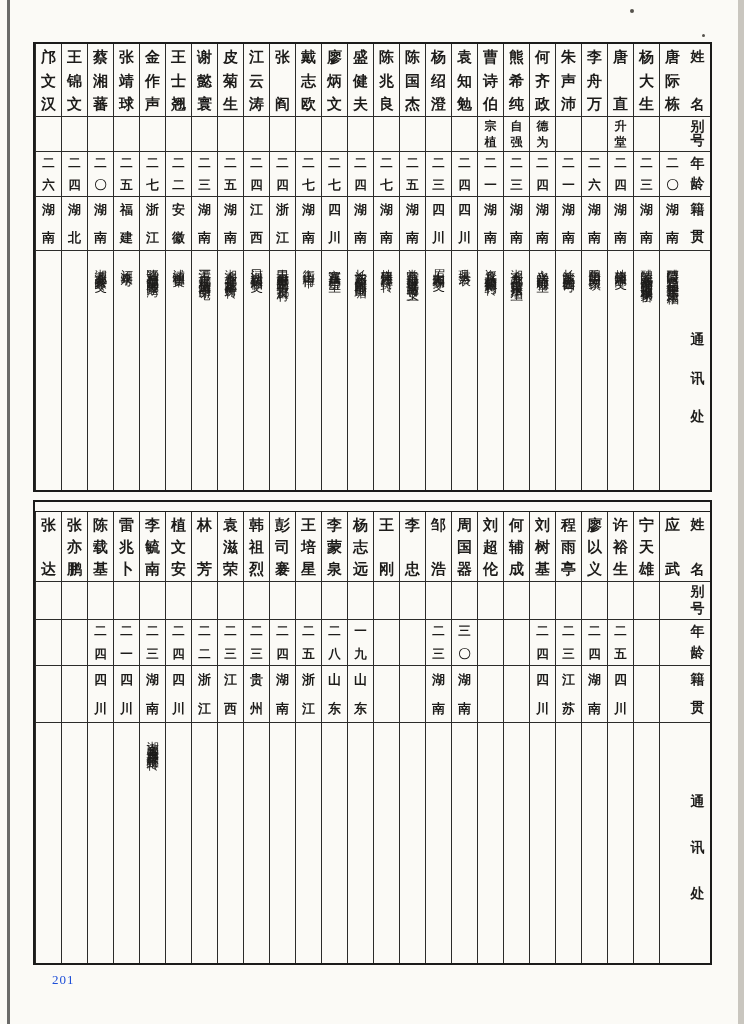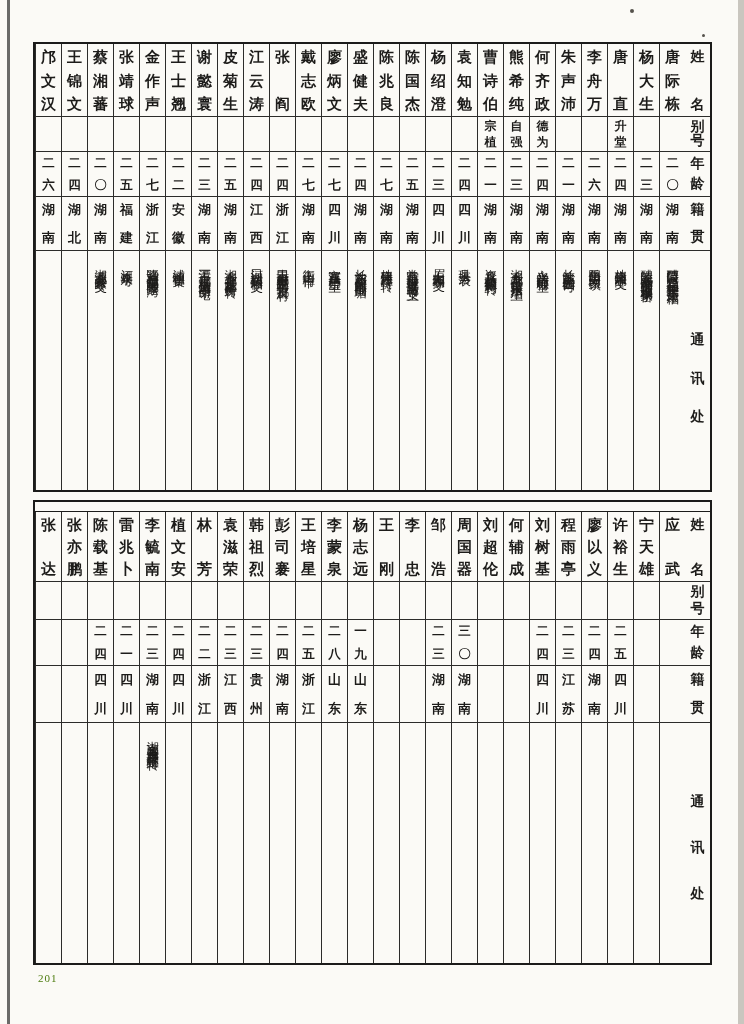--- a/index.html
+++ b/index.html
@@ -85,22 +85,22 @@
   .col.head .c-age span,.col.head .c-native span{font-size:14px;}
   .col.head .c-addr{
     display:flex;flex-direction:column;
     justify-content:space-between;align-items:center;
   }
   .sheet-top .col.head .c-addr{padding:82px 0 66px 0;}
   .sheet-bottom .col.head .c-addr{padding:72px 0 62px 0;}
   .col.head .c-addr span{font-size:14px;}
 
   .page-number{
-    position:absolute;left:38px;top:972px;
-    font-size:11px;color:#4d7c0f;letter-spacing:1px;
+    position:absolute;left:52px;top:972px;
+    font-size:13px;color:#1d4ed8;letter-spacing:1px;
   }
 </style>
 </head>
 <body>
 
 <div class="page">
   <div class="edge-line"></div>
   <div class="edge-shade-right"></div>
   <div class="speck s1"></div>
   <div class="speck s2"></div>

